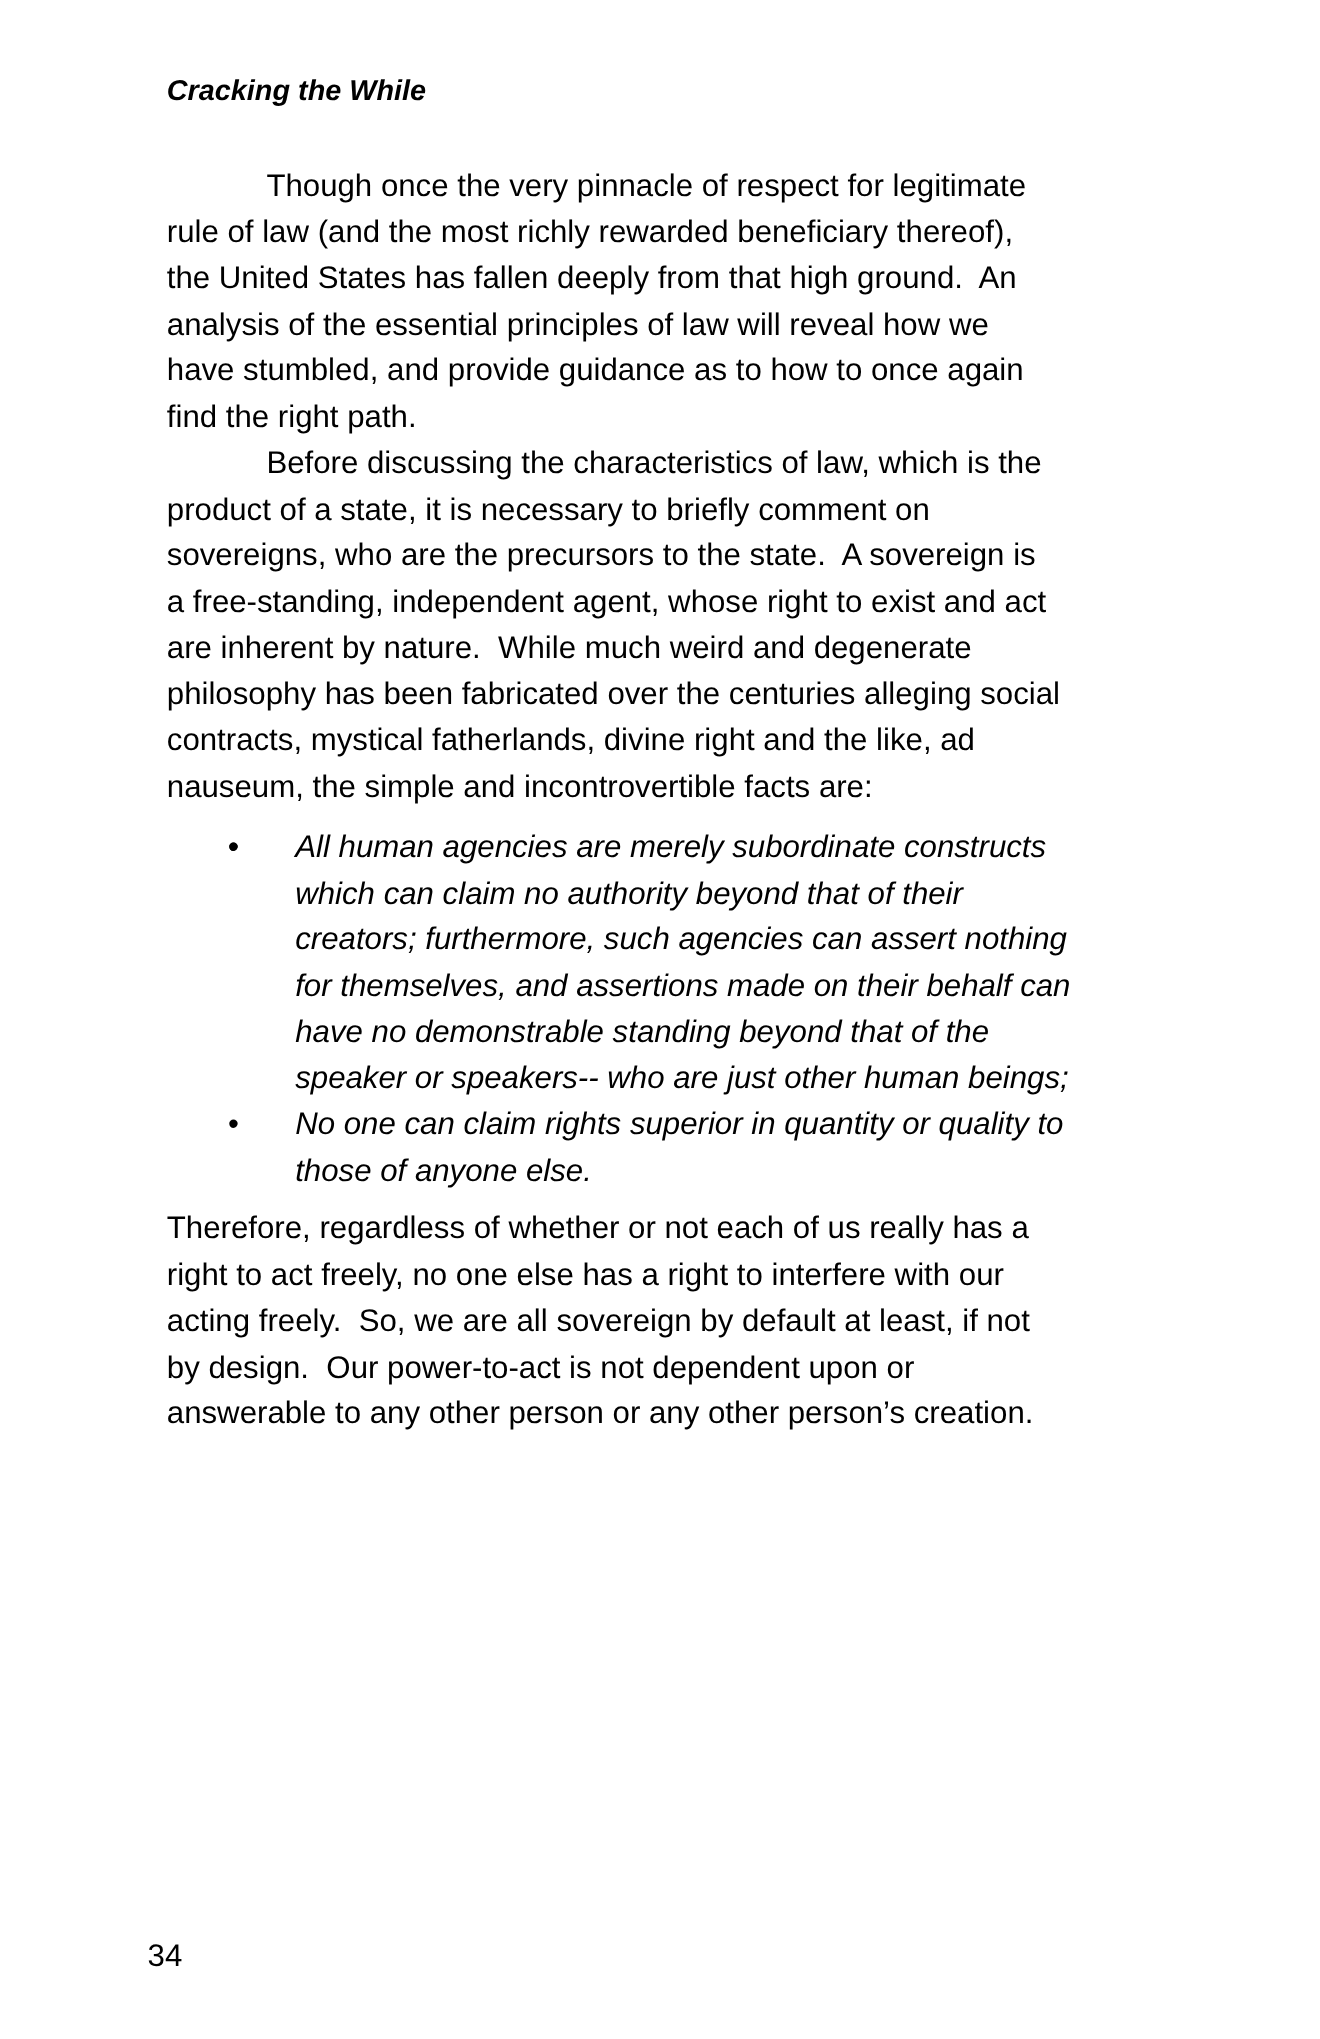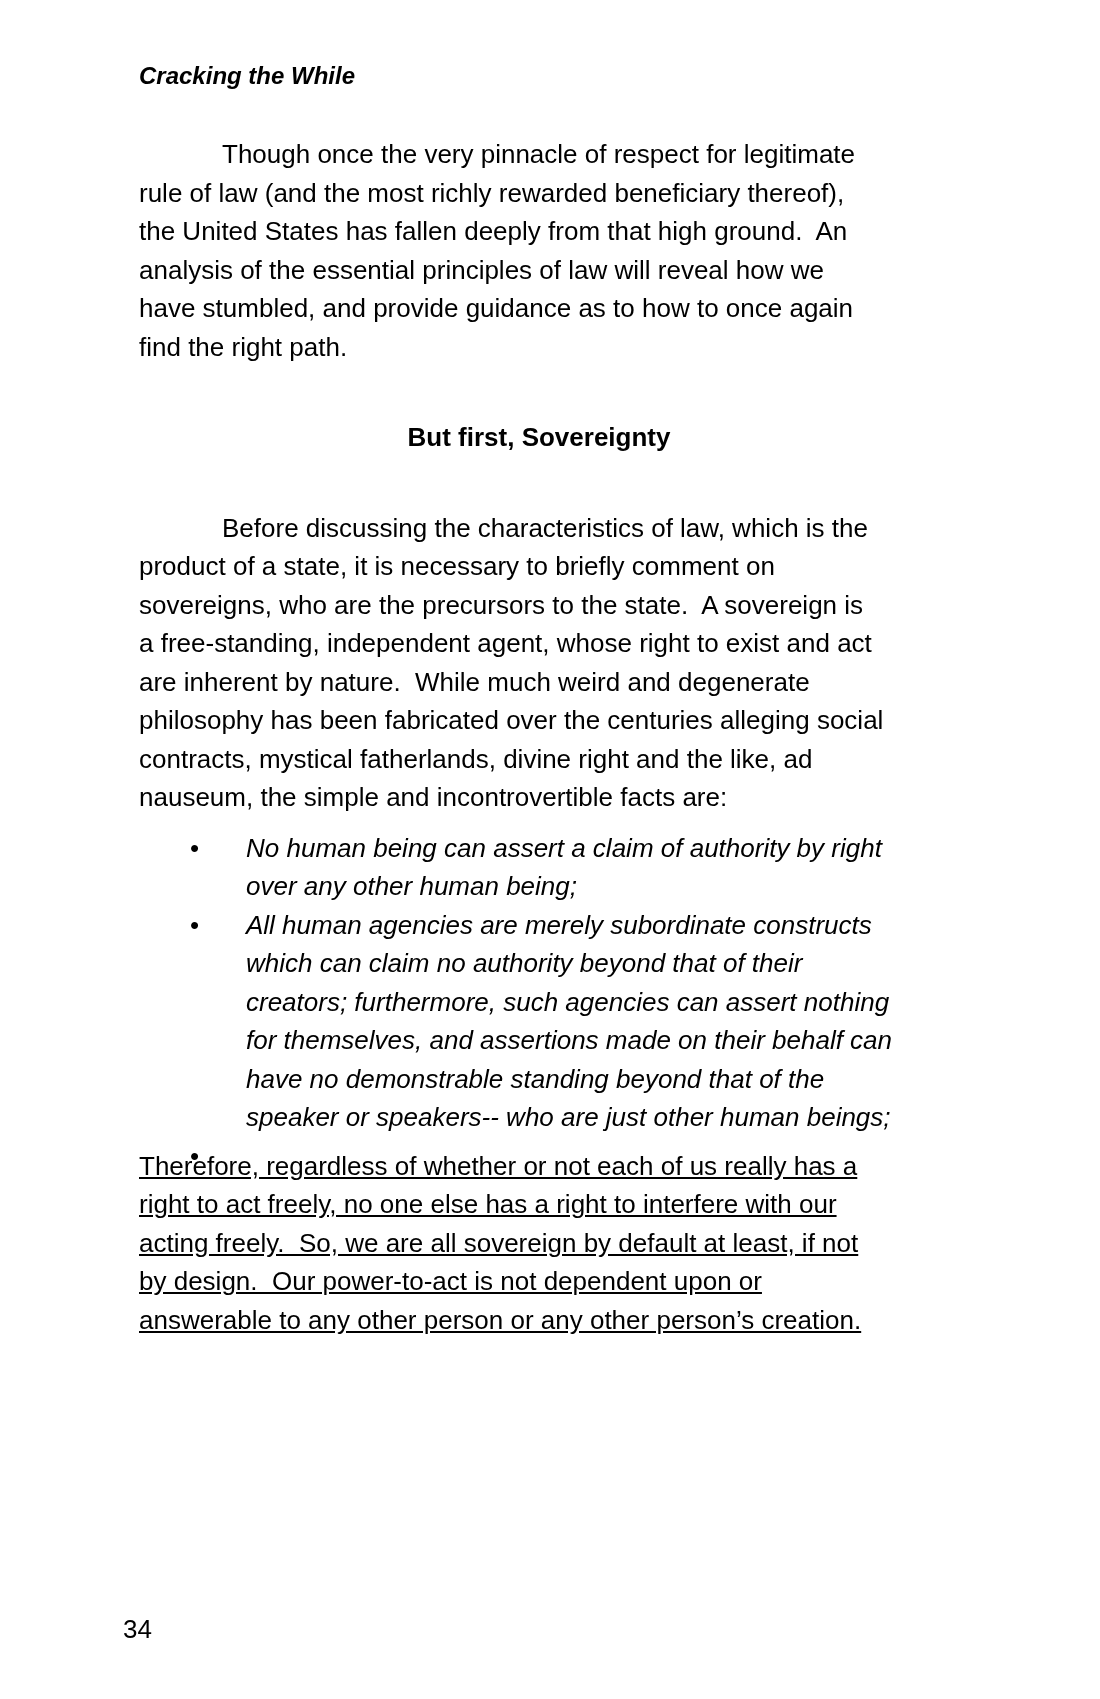--- a/index.html
+++ b/index.html
@@ -53,21 +53,21 @@
     position: absolute;
     left: 51px;
     top: 0;
     font-style: normal;
     line-height: 38.5px;
   }
   .bullet-text {
     font-style: italic;
     white-space: pre-wrap;
   }
-  .para.last { margin-top: 10px; text-decoration: underline; }
+  .para.last { margin-top: 10px; }
   .page-number {
     position: absolute;
     left: 123px;
     top: 1610px;
     font-size: 26px;
     line-height: 38.5px;
   }
 </style>
 </head>
 <body>
@@ -77,51 +77,50 @@
 <div class="page-body">
 
 
   <p class="para indent">Though once the very pinnacle of respect for legitimate
 rule of law (and the most richly rewarded beneficiary thereof),
 the United States has fallen deeply from that high ground.  An
 analysis of the essential principles of law will reveal how we
 have stumbled, and provide guidance as to how to once again
 find the right path.</p>
 
-  <h2 class="section-heading">But first, Sovereignty</h2>
 
   <p class="para indent">Before discussing the characteristics of law, which is the
 product of a state, it is necessary to briefly comment on
 sovereigns, who are the precursors to the state.  A sovereign is
 a free-standing, independent agent, whose right to exist and act
 are inherent by nature.  While much weird and degenerate
 philosophy has been fabricated over the centuries alleging social
 contracts, mystical fatherlands, divine right and the like, ad
 nauseum, the simple and incontrovertible facts are:</p>
 
   <div class="bullet-list">
 
     <div class="bullet-item">
       <span class="bullet-dot">•</span>
-      <span class="bullet-text">No human being can assert a claim of authority by right
-over any other human being;</span>
     </div>
 
     <div class="bullet-item">
       <span class="bullet-dot">•</span>
       <span class="bullet-text">All human agencies are merely subordinate constructs
 which can claim no authority beyond that of their
 creators; furthermore, such agencies can assert nothing
 for themselves, and assertions made on their behalf can
 have no demonstrable standing beyond that of the
 speaker or speakers-- who are just other human beings;</span>
     </div>
 
     <div class="bullet-item">
       <span class="bullet-dot">•</span>
+      <span class="bullet-text">No one can claim rights superior in quantity or quality to
+those of anyone else.</span>
     </div>
 
   </div>
 
   <p class="para last">Therefore, regardless of whether or not each of us really has a
 right to act freely, no one else has a right to interfere with our
 acting freely.  So, we are all sovereign by default at least, if not
 by design.  Our power-to-act is not dependent upon or
 answerable to any other person or any other person’s creation.</p>
 

